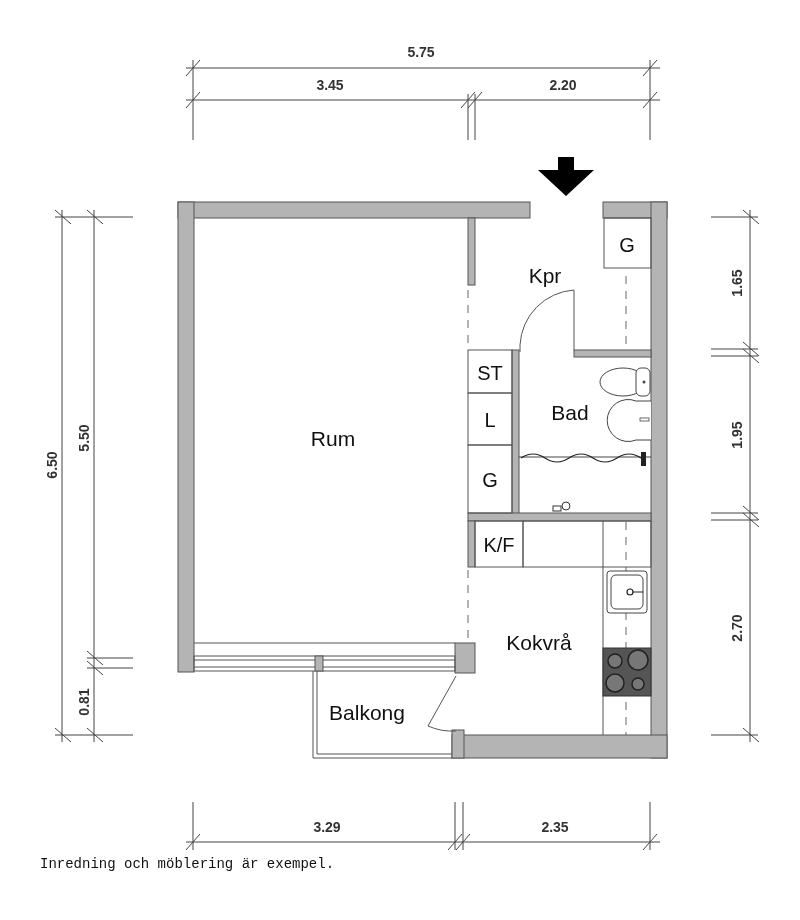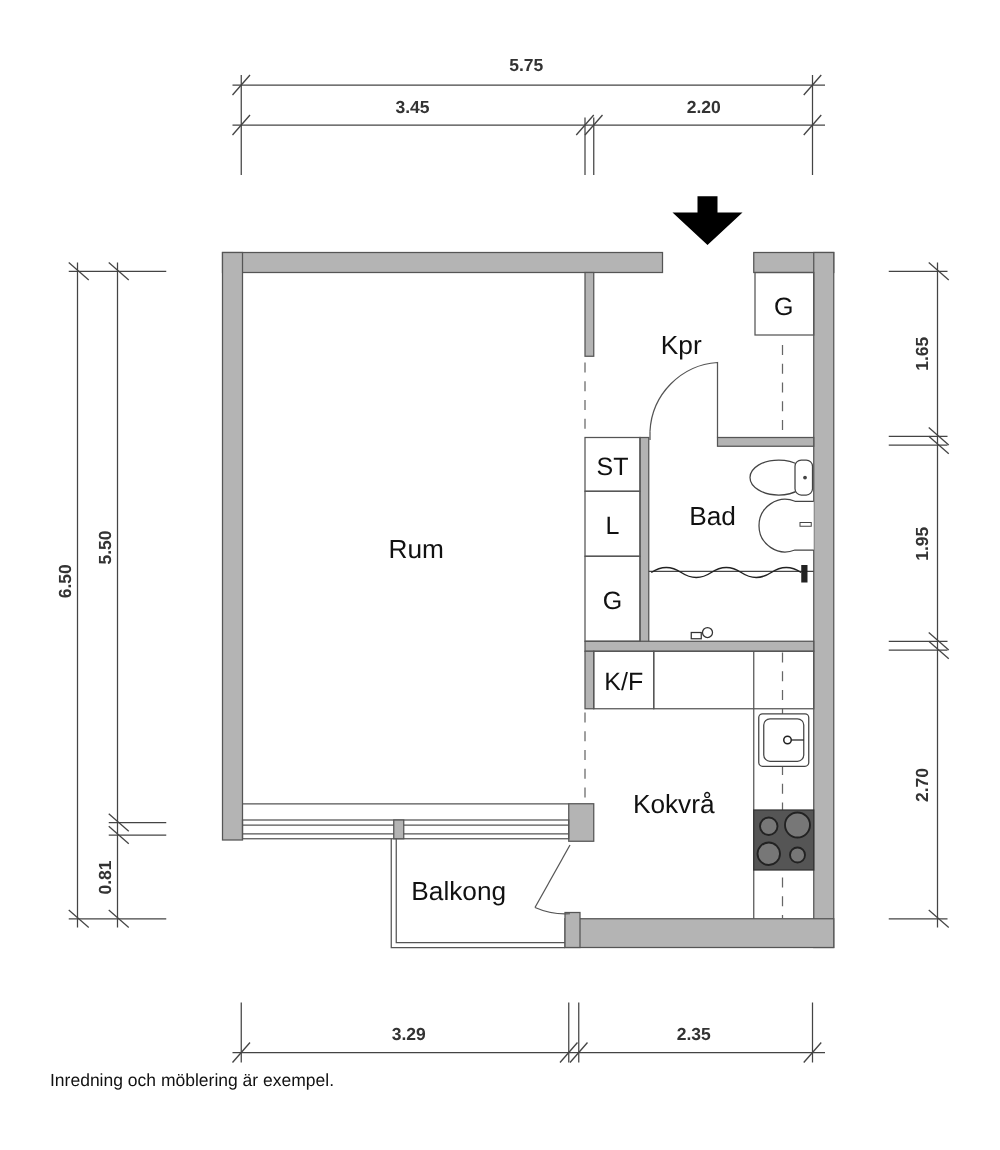--- a/index.html
+++ b/index.html
@@ -1,21 +1,21 @@
 <!DOCTYPE html>
 <html><head>
 <meta charset="utf-8">
 <style>
   html, body { margin: 0; padding: 0; background: #ffffff; }
   body { width: 800px; height: 920px; position: relative; overflow: hidden; font-family: "Liberation Sans", sans-serif; }
   svg { position: absolute; left: 0; top: 0; }
   .dim { font-family: "Liberation Sans", sans-serif; font-weight: bold; font-size: 14px; fill: #333333; }
   .room { font-family: "Liberation Sans", sans-serif; font-size: 21px; fill: #111111; }
   .room-sm { font-family: "Liberation Sans", sans-serif; font-size: 20px; fill: #111111; }
-  .note { position: absolute; left: 40px; top: 856px; font-size: 14px; color: #111111; font-family: Liberation Sans, sans-serif; }
+  .note { position: absolute; left: 40px; top: 856px; font-size: 14px; color: #111111; font-family: Liberation Mono, monospace; }
   .wall { fill: #b4b4b4; stroke: #555555; stroke-width: 1; }
   .dline { stroke: #444444; stroke-width: 1; fill: none; }
   .thin { stroke: #555555; stroke-width: 1; fill: none; }
   .dash { stroke: #666666; stroke-width: 1; stroke-dasharray: 8 7; fill: none; }
 </style>
 </head>
 <body>
 
 <svg width="800" height="920" viewBox="0 0 800 920">
 

